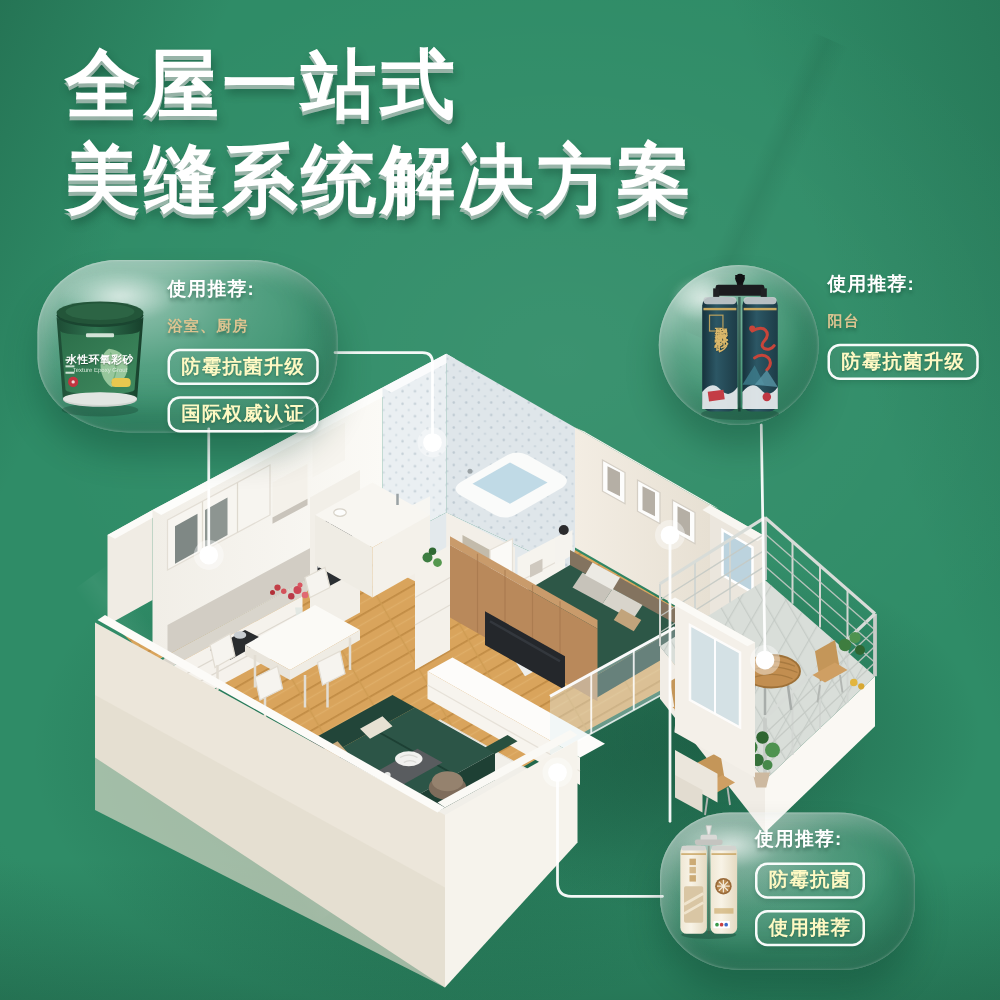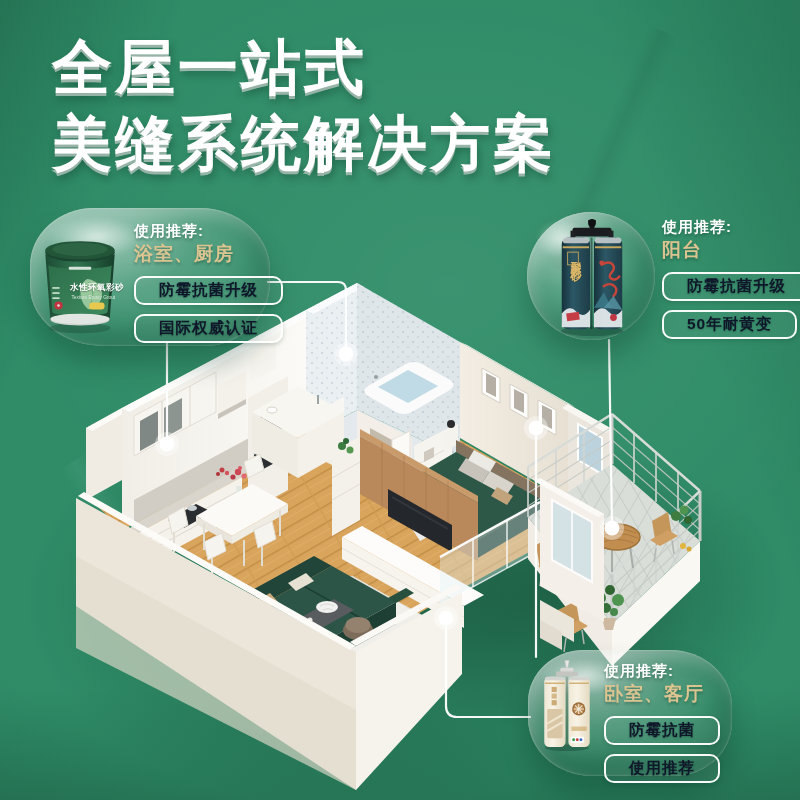--- a/index.html
+++ b/index.html
@@ -36,34 +36,34 @@
   .b-tl{left:30px;top:208px;width:240px;height:138px;border-radius:64px 70px 66px 74px / 58px 62px 64px 60px;}
   .b-tr{left:527px;top:212px;width:128px;height:128px;border-radius:50%;}
   .b-br{left:528px;top:650px;width:204px;height:126px;border-radius:56px 62px 58px 64px / 52px 56px 54px 58px;}
 
   .co-text{position:absolute;}
   .t-tl{left:134px;top:222px;width:150px;}
   .t-tr{left:662px;top:218px;width:138px;}
   .t-br{left:604px;top:662px;width:130px;}
   .co-heading{font-size:15px;font-weight:900;color:#fff;letter-spacing:1px;
     text-shadow:0 2px 3px rgba(10,55,38,.4);white-space:nowrap;}
-  .co-rooms{font-size:19px;font-weight:900;color:var(--c_tan,#dcc491);letter-spacing:1px;
-    margin-top:0;text-shadow:0 2px 3px rgba(10,55,38,.4);white-space:nowrap;}
-  .co-tag{display:inline-block;margin-top:9px;padding:2px 23px;border:2px solid rgba(255,255,255,.96);
-    border-radius:10px;color:#0f172a;font-weight:bold;font-size:15.5px;letter-spacing:1px;
+  .co-rooms{font-size:12px;font-weight:900;color:var(--c_tan,#dcc491);letter-spacing:1px;
+    margin-top:12px;text-shadow:0 2px 3px rgba(10,55,38,.4);white-space:nowrap;}
+  .co-tag{display:inline-block;margin-top:9px;padding:2px 9px;border:2px solid rgba(255,255,255,.96);
+    border-radius:10px;color:#fef9c3;font-weight:bold;font-size:15.5px;letter-spacing:1px;
     white-space:nowrap;background:rgba(255,255,255,.05);
     text-shadow:0 1px 2px rgba(12,58,40,.4);box-shadow:0 2px 4px rgba(10,55,38,.18);}
   .tagrow{display:block;}
 
   .prod{position:absolute;}
   .bucket-wrap{left:34px;top:226px;width:92px;height:110px;}
   .cart-teal-wrap{left:543px;top:218px;width:98px;height:119px;}
   .cart-cream-wrap{left:534px;top:660px;width:66px;height:92px;}
 
-  .bucket-label{position:absolute;left:36px;top:282px;width:88px;text-align:right;pointer-events:none;}
+  .bucket-label{position:absolute;left:36px;top:282px;width:88px;text-align:center;pointer-events:none;}
   .bl-cn{display:block;font-size:8.5px;font-weight:bold;color:#fff;letter-spacing:.5px;
     text-shadow:0 1px 1px rgba(0,0,0,.35);}
   .bl-en{display:block;font-size:6px;color:#d8e9da;transform:scale(.8);}
   .vert-gold{position:absolute;left:568px;top:252px;height:60px;
     writing-mode:vertical-rl;text-orientation:upright;
     font-size:11px;font-weight:bold;color:#d9b76a;letter-spacing:3px;
     text-shadow:0 0 1px rgba(0,0,0,.5);pointer-events:none;}
 </style>
 </head>
 <body>
@@ -509,21 +509,20 @@
     <path d="M52,98 Q60,88 67,96 T81,94 L81,112 L52,112 Z" fill="#e9eef0" opacity=".92"></path>
     <rect x="24" y="97" width="13" height="8" fill="#c43d45" transform="rotate(-8 30 101)"></rect>
     <circle cx="72" cy="102" r="3.5" fill="#bf3742"></circle>
     <rect x="48.5" y="20" width="2" height="94" fill="rgba(10,25,30,.5)"></rect>
   </svg>
   <div class="vert-gold">聚脲彩砂</div>
   <div class="co-text t-tr">
     <div class="co-heading">使用推荐:</div>
     <div class="co-rooms">阳台</div>
     <span class="tagrow"><span class="co-tag">防霉抗菌升级</span></span>
-    <span class="tagrow"><span class="co-tag">50年耐黄变</span></span>
   </div>
 
   <div class="bubble b-br"></div>
   <svg class="prod cart-cream-wrap" viewBox="0 0 90 124">
     <defs>
       <linearGradient id="crG" x1="0" y1="0" x2="1" y2="0">
           <stop offset="0" stop-color="#efe7d4"></stop>
           <stop offset=".4" stop-color="#f8f3e6"></stop>
           <stop offset="1" stop-color="#e5dac1"></stop>
         </linearGradient>
@@ -548,17 +547,16 @@
     <path d="M61,59 V73 M54,66 H68 M56,61 L66,71 M66,61 L56,71" stroke="#f3e9d8" stroke-width="1.4"></path>
     <rect x="51" y="90" width="21" height="6" fill="#c8a35e" opacity=".6"></rect>
     <rect x="50" y="104" width="18" height="8" rx="1" fill="#ffffff"></rect>
     <circle cx="54" cy="108" r="2" fill="#3a9a4a"></circle>
       <circle cx="59" cy="108" r="2" fill="#c84040"></circle>
       <circle cx="64" cy="108" r="2" fill="#3a6ac8"></circle>
     <rect x="44" y="22" width="2" height="96" fill="rgba(90,80,60,.35)"></rect>
   </svg>
   <div class="co-text t-br">
     <div class="co-heading">使用推荐:</div>
-    <div class="co-rooms">卧室、客厅</div>
     <span class="tagrow"><span class="co-tag">防霉抗菌</span></span>
     <span class="tagrow"><span class="co-tag">使用推荐</span></span>
   </div>
 </div>
 
 </body></html>

